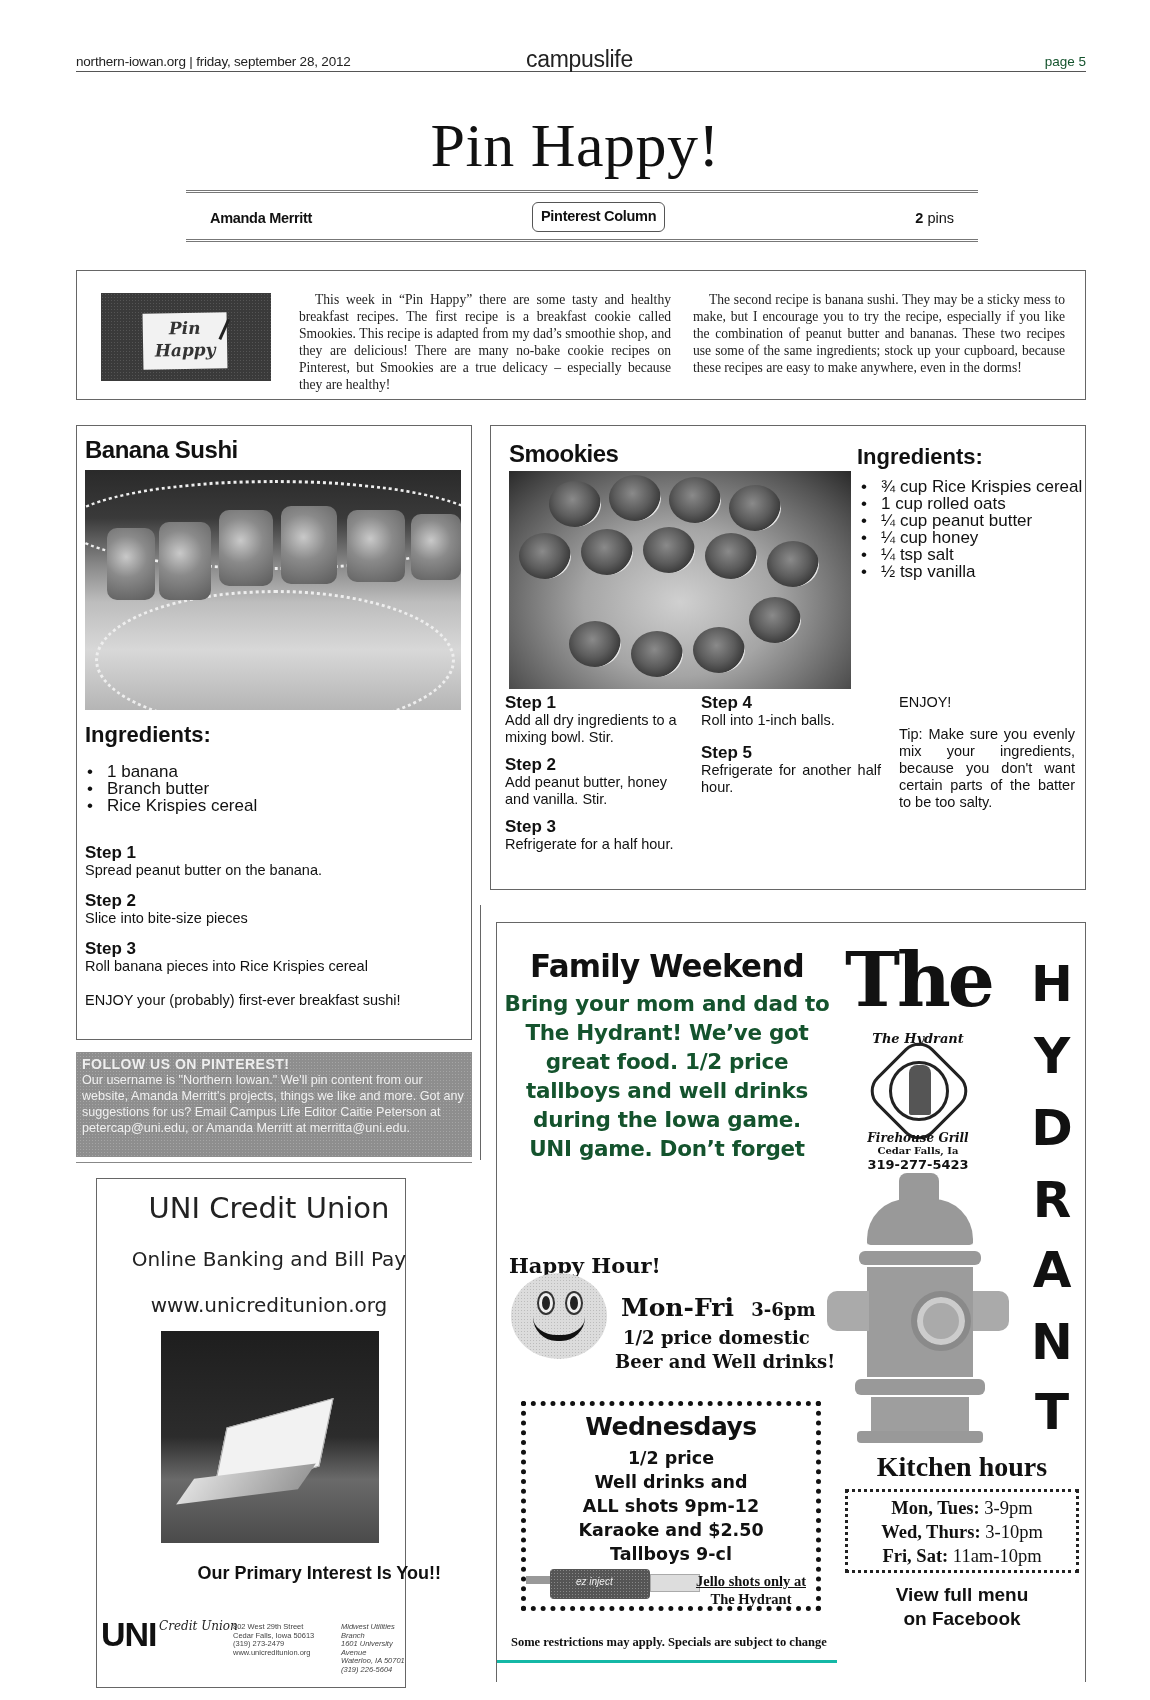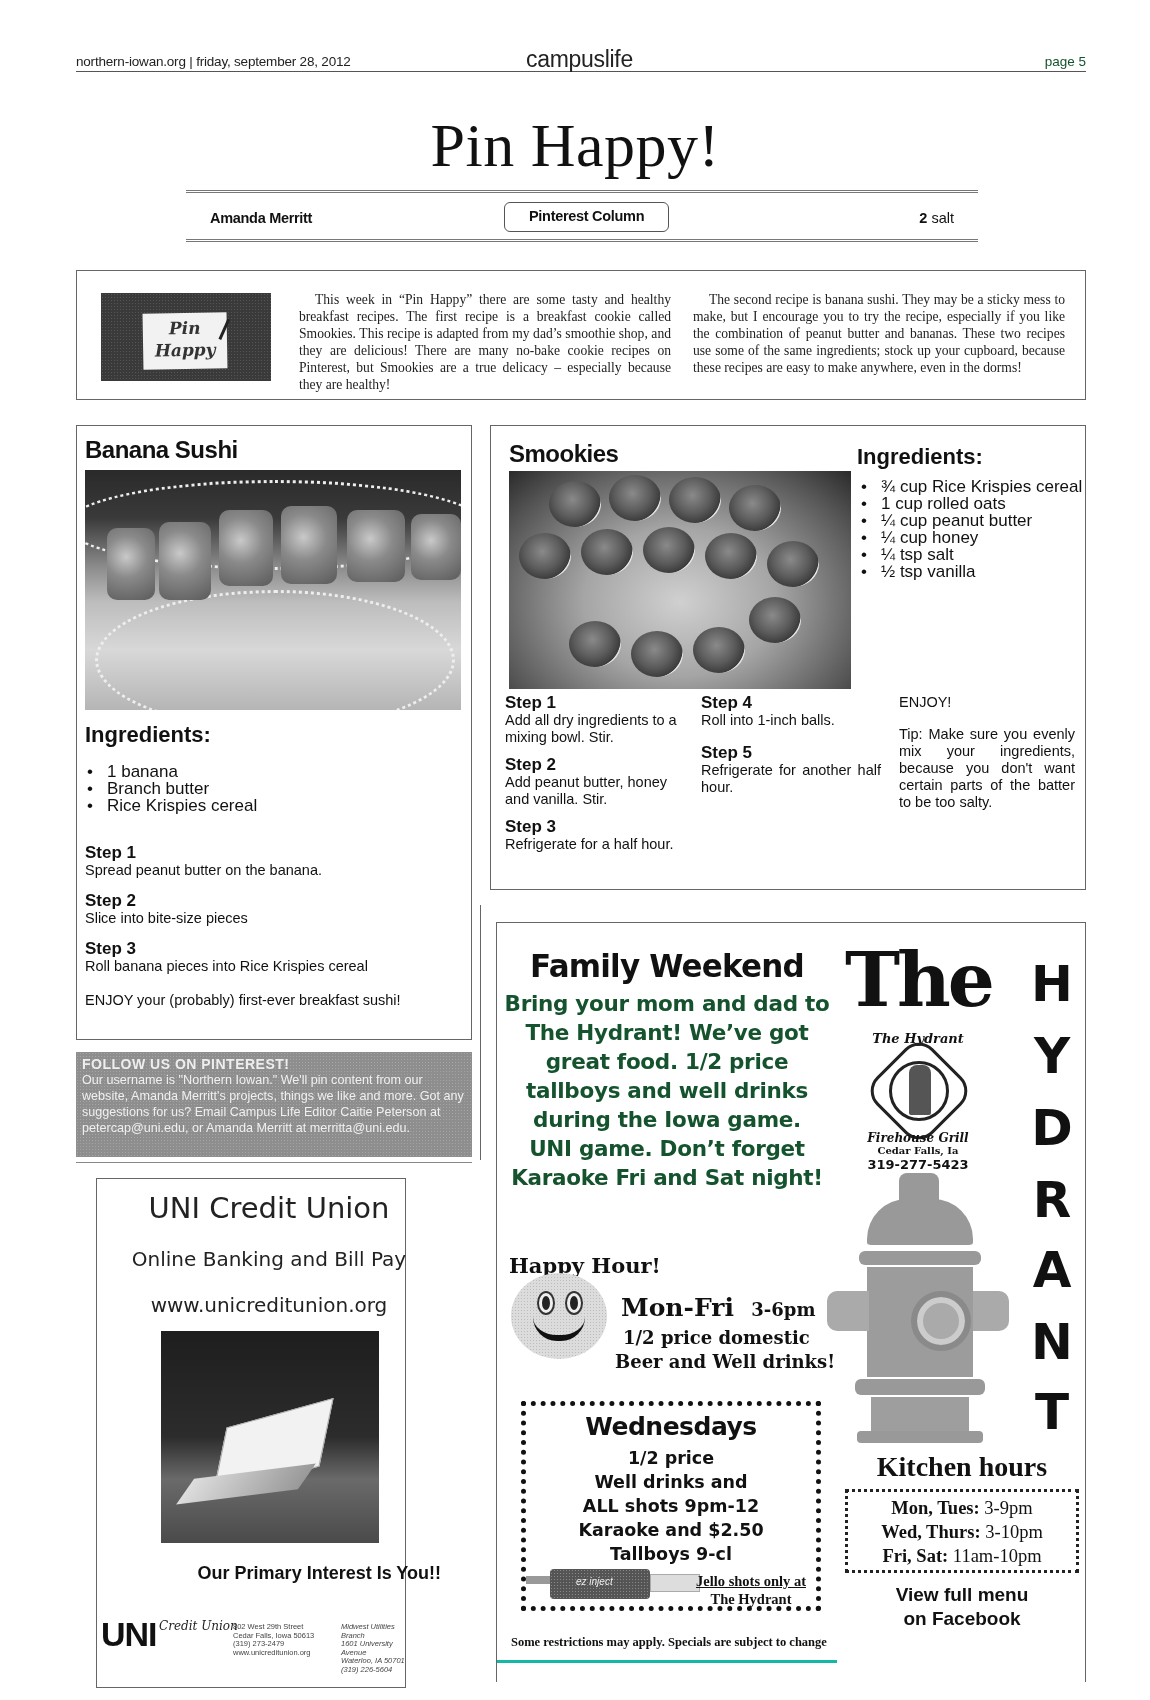--- a/index.html
+++ b/index.html
@@ -10,21 +10,21 @@
   
   .masthead { left: 76px; top: 52px; width: 1010px; height: 20px; border-bottom: 1.5px solid #555; }
   .mh-left { left: 0; top: 2px; font-size: 13.5px; color: #222; letter-spacing: -0.2px; }
   .mh-center { left: 450px; top: -6px; font-size: 23px; color: #222; letter-spacing: -0.3px; }
   .mh-right { right: 0; top: 2px; font-size: 13.5px; color: #14532d; }
 
   .title { left: 0; width: 1150px; top: 110px; text-align: center; font-family: "Liberation Serif", serif; font-size: 62px; color: #111; letter-spacing: 0.5px; }
 
   .byline-bar { left: 186px; top: 190px; width: 792px; height: 52px; border-top: 3px double #777; border-bottom: 3px double #777; }
   .byline-author { left: 24px; top: 17px; font-size: 14.5px; font-weight: bold; letter-spacing: -0.3px; }
-  .byline-tag { left: 318px; top: 9px; height: 30px; padding: 5px 24px; border: 1px solid #555; border-radius: 6px; font-size: 14.5px; font-weight: bold; letter-spacing: -0.3px; }
+  .byline-tag { left: 346px; top: 9px; height: 30px; padding: 5px 8px; border: 1px solid #555; border-radius: 6px; font-size: 14.5px; font-weight: bold; letter-spacing: -0.3px; }
   .byline-count { right: 24px; top: 17px; font-size: 14.5px; }
   .byline-count b { font-weight: bold; }
 
   
   .intro { left: 76px; top: 270px; width: 1010px; height: 130px; border: 1px solid #666; }
   .pin-logo { left: 24px; top: 22px; width: 170px; height: 88px; background: #3a3a3a;
     background-image: radial-gradient(#555 1px, transparent 1px); background-size: 3px 3px; }
   .pin-card { left: 42px; top: 20px; width: 84px; height: 56px; background: #f2f2f2; transform: rotate(-1deg); }
   .pin-card-text { left: 10px; top: 4px; font-family: "DejaVu Serif", serif; font-style: italic; font-weight: bold; font-size: 17px; line-height: 22px; color: #333; text-align: center; width: 64px; }
   .pin-needle { left: 80px; top: 6px; width: 3px; height: 22px; background: #222; transform: rotate(25deg); }
@@ -144,21 +144,21 @@
   <div class="abs mh-center">campuslife</div>
   <div class="abs mh-right">page 5</div>
 </div>
 
 <div class="abs title">Pin Happy!</div>
 
 <div class="abs byline-bar">
   <div class="abs byline-author">Amanda Merritt</div>
   <div class="abs byline-tag">Pinterest Column</div>
   <div class="abs byline-count">
-    <b>2</b> <span>salt</span>
+    <b>2</b> <span>pins</span>
   </div>
 </div>
 
 <div class="abs intro">
   <div class="abs pin-logo">
     <div class="abs pin-card">
       <div class="abs pin-card-text">
         <div>Pin</div>
         <div>Happy</div>
       </div>
@@ -287,21 +287,20 @@
 
 <div class="abs hydrant">
   <div class="abs hy-left fw-title">Family Weekend</div>
   <div class="abs hy-left fw-body">
     <div>Bring your mom and dad to</div>
     <div>The Hydrant! We’ve got</div>
     <div>great food. 1/2 price</div>
     <div>tallboys and well drinks</div>
     <div>during the Iowa game.</div>
     <div>UNI game. Don’t forget</div>
-    <div>Karaoke Fri and Sat night!</div>
   </div>
 
   <div class="abs hh-title">Happy Hour!</div>
   <div class="abs smiley">
     <div class="eye" style="left:28px;top:20px;"></div>
     <div class="eye" style="left:56px;top:20px;"></div>
     <div class="mouth"></div>
   </div>
   <div class="abs hh-l1">
     <span>Mon-Fri</span>&nbsp;&nbsp;<small>3-6pm</small>

